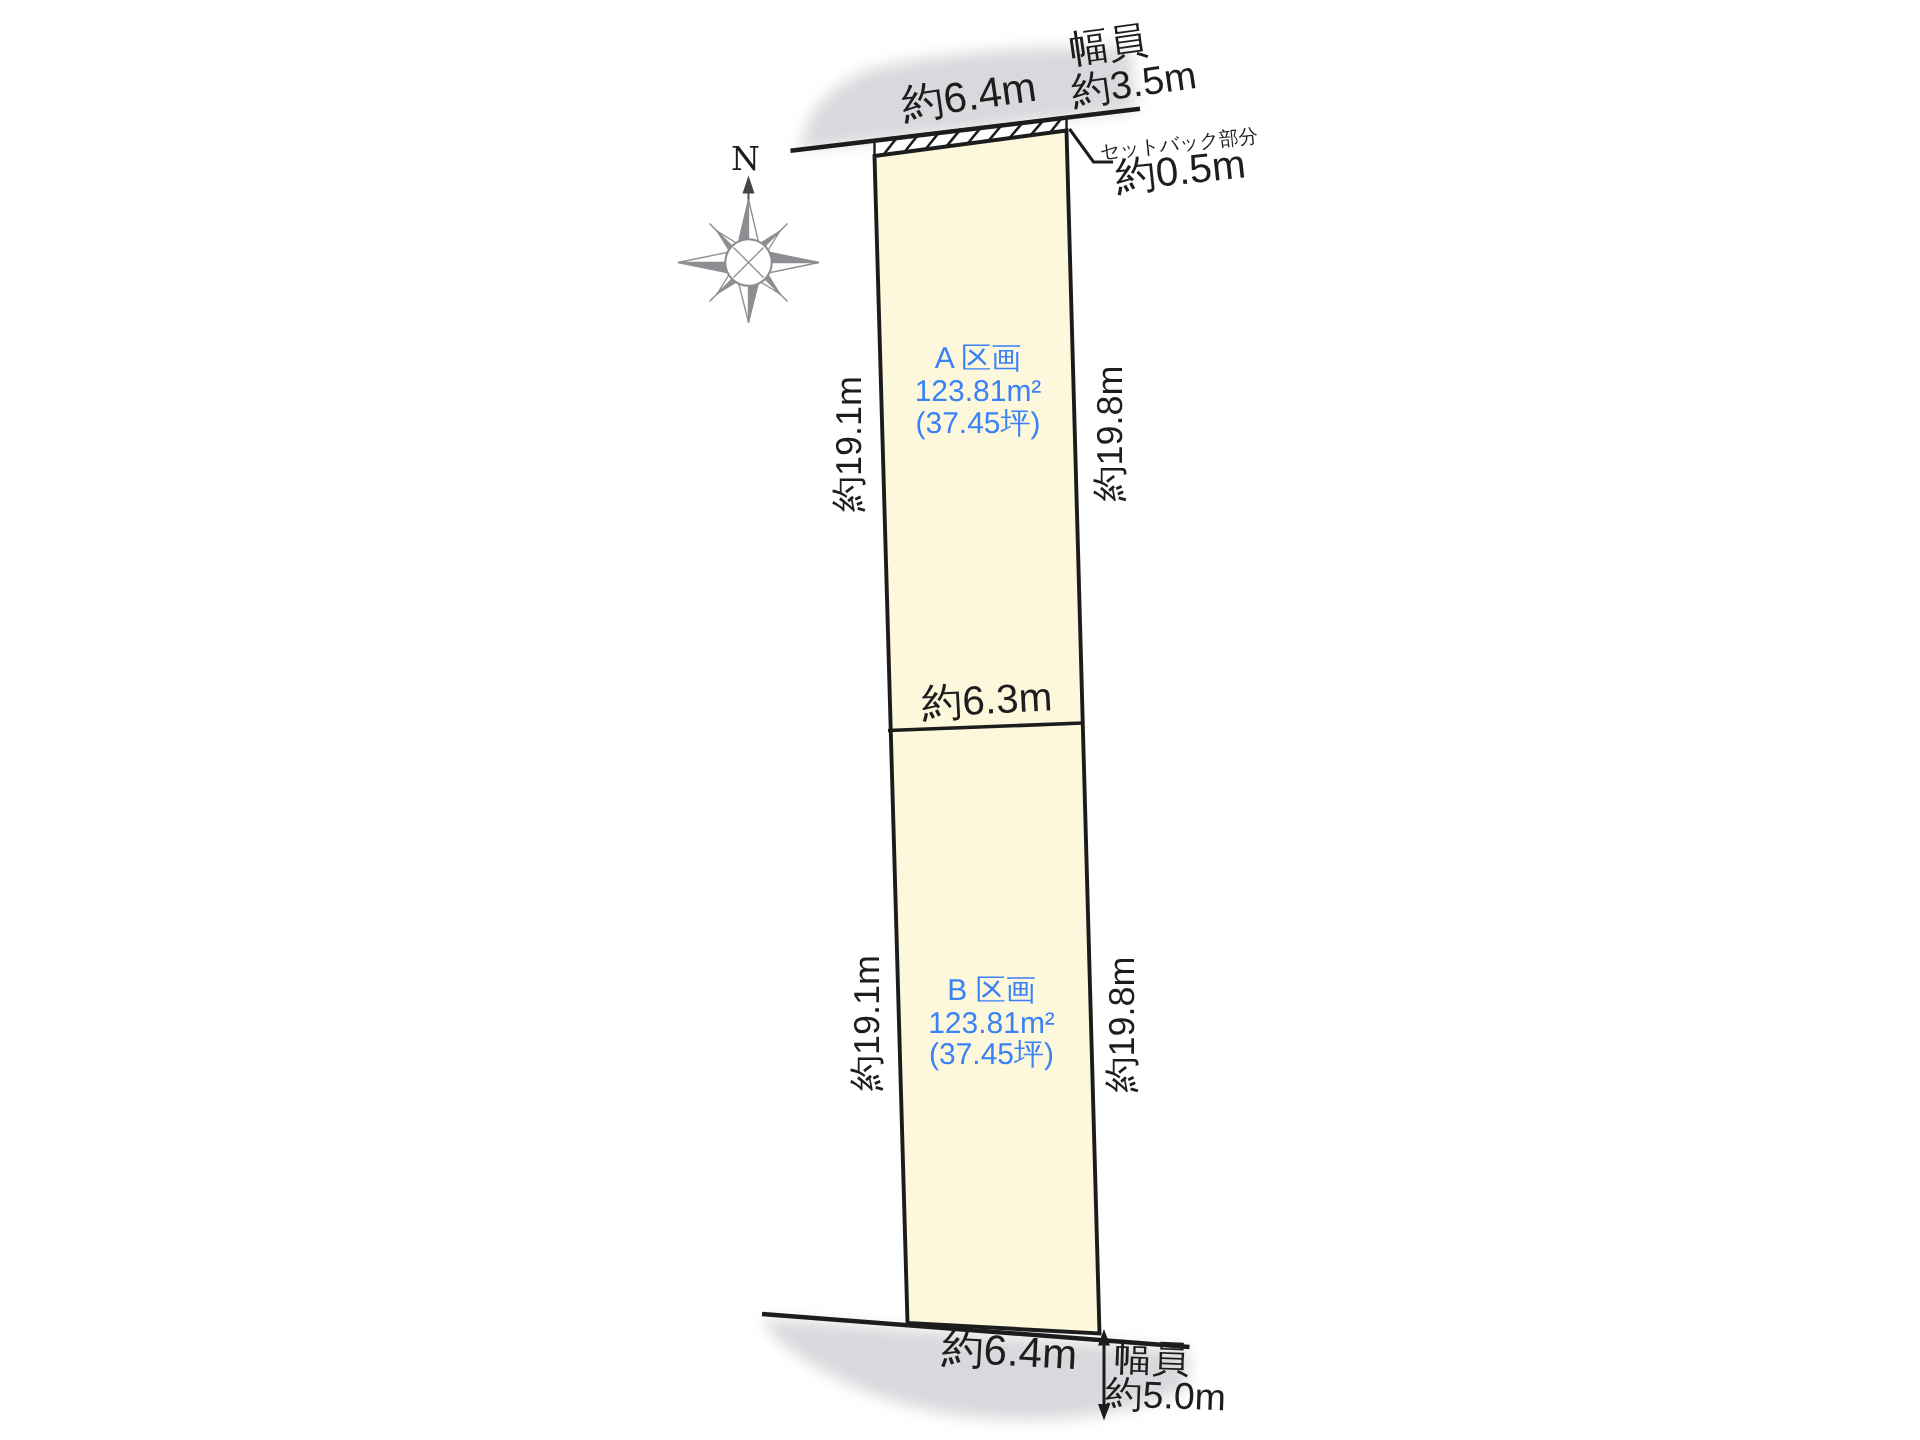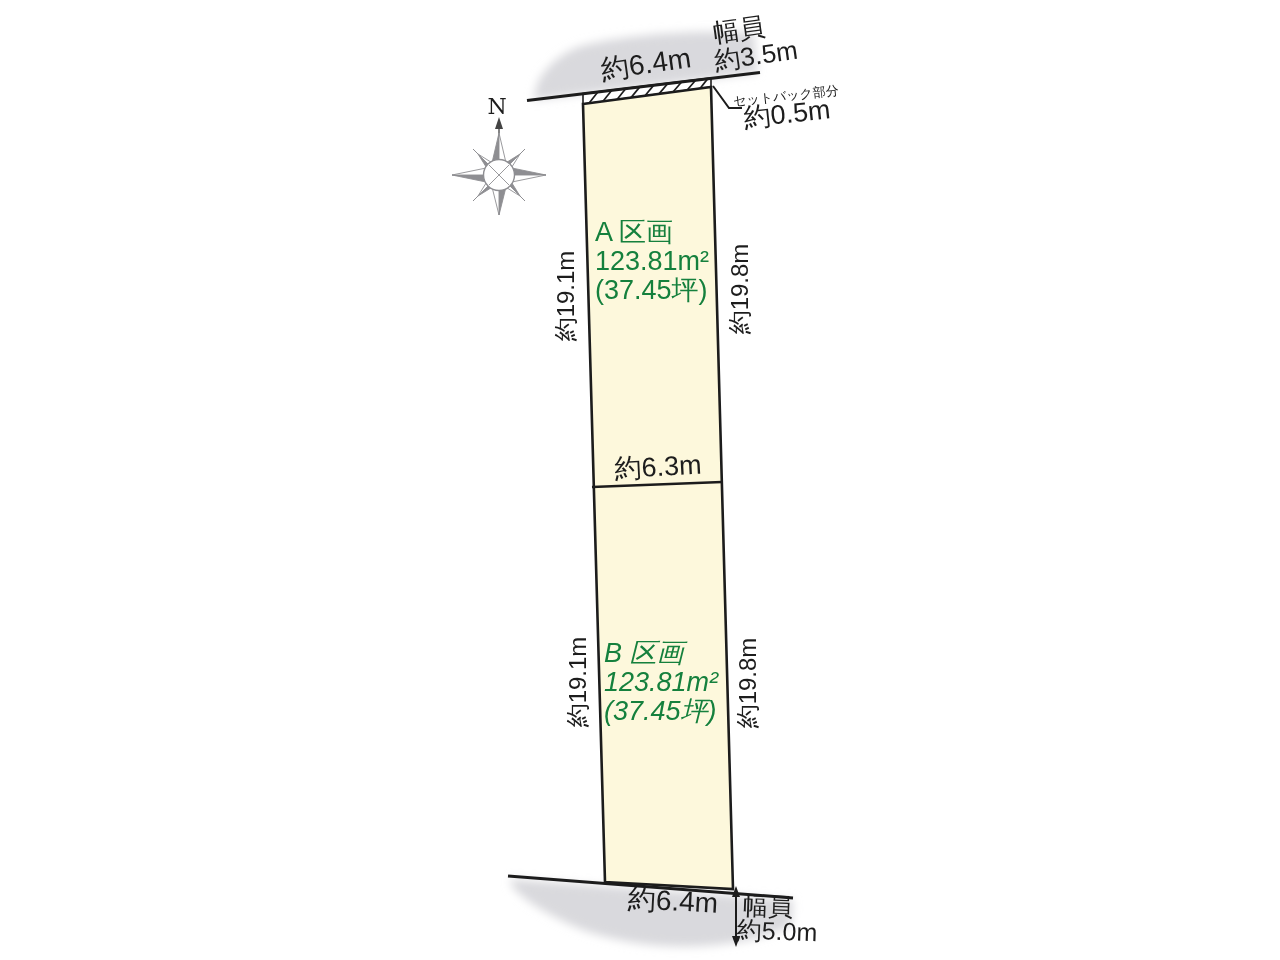--- a/index.html
+++ b/index.html
@@ -15,23 +15,24 @@
   .lbl{
     position:absolute;
     transform:translate(-50%,-50%);
     white-space:nowrap;
     color:#1d1d1d;
     line-height:1.05;
   }
   .parcel-block{
     position:absolute;
     transform:translate(-50%,-50%);
-    font-size:27px;
+    text-align:center;
+    font-size:20px;
     line-height:1.08;
-    color:#15803d;
+    color:#3b82f6;
     white-space:nowrap;
   }
   .vert{
     position:absolute;
     transform:translate(-50%,-50%) rotate(-90deg);
     white-space:nowrap;
     font-size:24px;
     color:#1d1d1d;
   }
   .north{
@@ -138,21 +139,21 @@
     <div>A 区画</div>
     <div>123.81m²</div>
     <div>(37.45坪)</div>
   </div>
 
   <div class="vert" style="left:566px;top:296px;">約19.1m</div>
   <div class="vert" style="left:740px;top:289px;">約19.8m</div>
 
   <div class="lbl" style="left:658px;top:467px;font-size:27px;transform:translate(-50%,-50%) rotate(-3deg);">約6.3m</div>
 
-  <div class="parcel-block" style="left:661px;top:683px;font-style:italic;">
+  <div class="parcel-block" style="left:661px;top:683px;">
     <div>B 区画</div>
     <div>123.81m²</div>
     <div>(37.45坪)</div>
   </div>
 
   <div class="vert" style="left:578px;top:682px;">約19.1m</div>
   <div class="vert" style="left:748px;top:683px;">約19.8m</div>
 
   <div class="lbl" style="left:673px;top:901px;font-size:28px;transform:translate(-50%,-50%) rotate(3deg);">約6.4m</div>
 

